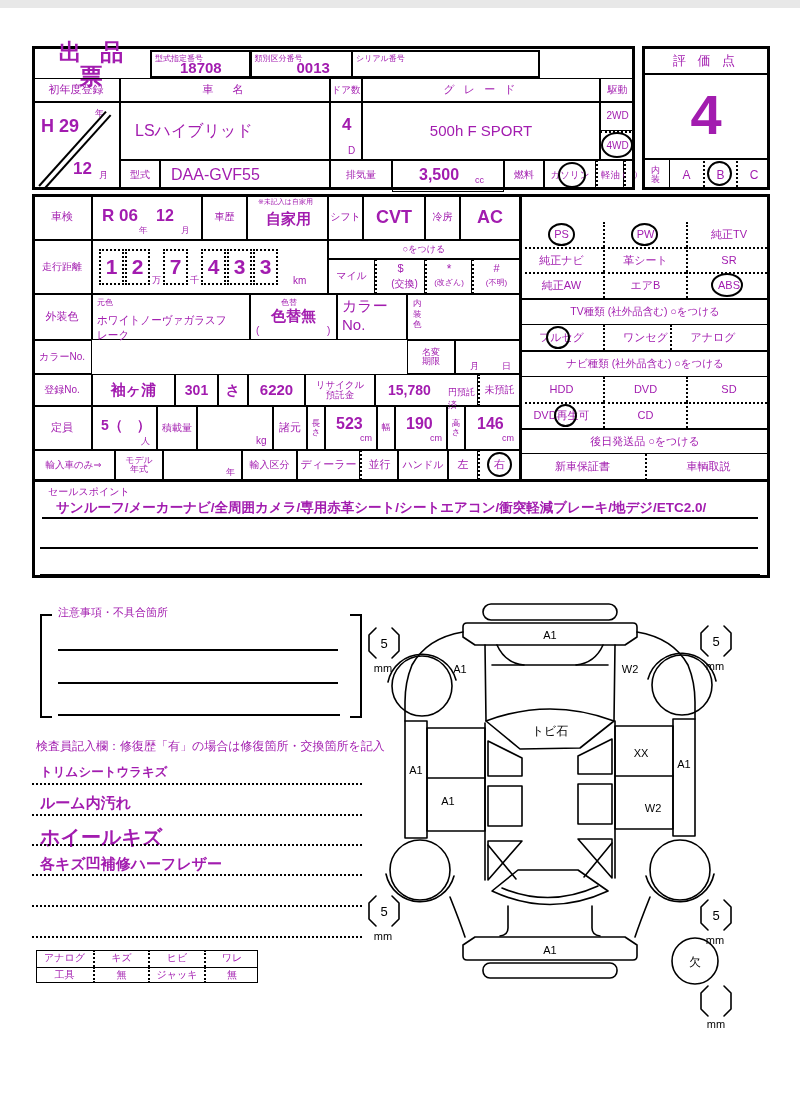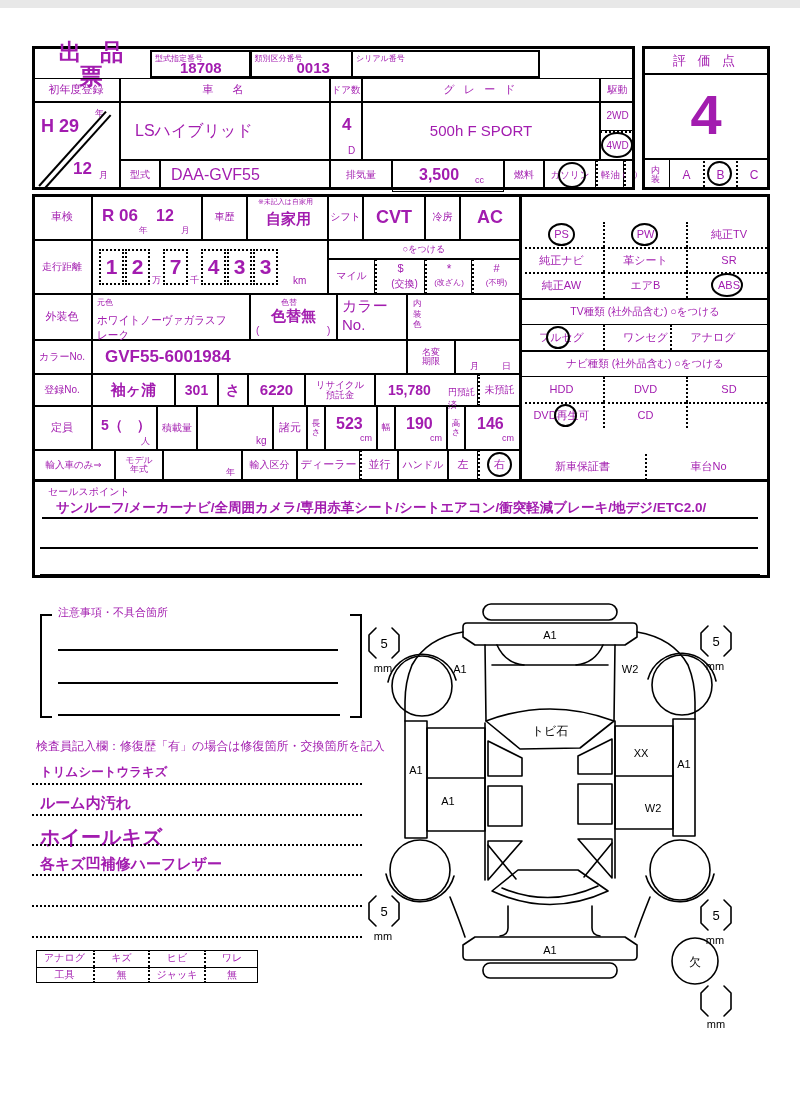--- a/index.html
+++ b/index.html
@@ -159,21 +159,20 @@
   <div class="ab bd" style="left:337px;top:286px;width:70px;height:46px">
     <span class="tl" style="left:4px;top:2px;font-size:15px">カラーNo.</span>
   </div>
   <div class="ab bd" style="left:407px;top:286px;width:113px;height:46px">
     <span class="tl pre" style="left:5px;top:3px;font-size:8.5px;line-height:1.25">内
 装
 色</span>
   </div>
 
   <div class="cell bd" style="left:32px;top:332px;width:60px;height:34px;font-size:10px">カラーNo.</div>
-  <div class="cell bd v" style="left:92px;top:332px;width:315px;height:34px;font-size:17px;justify-content:flex-start;padding-left:12px">GVF55-6001984</div>
   <div class="cell bd pre" style="left:407px;top:332px;width:48px;height:34px;font-size:9px">名変
 期限</div>
   <div class="ab bd" style="left:455px;top:332px;width:65px;height:34px">
     <span class="tl" style="left:14px;top:19px;font-size:9px">月</span>
     <span class="tl" style="left:46px;top:19px;font-size:9px">日</span>
   </div>
 
   <div class="cell bd" style="left:32px;top:366px;width:60px;height:32px;font-size:10px">登録No.</div>
   <div class="cell bd v" style="left:92px;top:366px;width:83px;height:32px;font-size:15px">袖ヶ浦</div>
   <div class="cell bd v" style="left:175px;top:366px;width:43px;height:32px;font-size:14px">301</div>
@@ -250,22 +249,23 @@
 
   <div class="cell" style="left:520px;top:342px;width:250px;height:27px;font-size:10.5px;border-top:2px solid #000;border-bottom:1.5px solid #000">ナビ種類 (社外品含む) ○をつける</div>
   <div class="cell" style="left:520px;top:369px;width:83px;height:25px;font-size:11px">HDD</div>
   <div class="cell dotL" style="left:603px;top:369px;width:83px;height:25px;font-size:11px">DVD</div>
   <div class="cell dotL" style="left:686px;top:369px;width:84px;height:25px;font-size:11px">SD</div>
   <div class="cell dotT" style="left:520px;top:394px;width:83px;height:26px;font-size:11px">DVD再生可</div>
   <span class="mk" style="left:554px;top:396px;width:23px;height:23px"></span>
   <div class="cell dotL dotT" style="left:603px;top:394px;width:83px;height:26px;font-size:11px">CD</div>
   <div class="cell dotL dotT" style="left:686px;top:394px;width:84px;height:26px"></div>
 
+  <div class="cell" style="left:520px;top:420px;width:250px;height:26px;font-size:11px;border-top:2px solid #000;border-bottom:1.5px solid #000">後日発送品 ○をつける</div>
   <div class="cell" style="left:520px;top:446px;width:125px;height:26px;font-size:11px">新車保証書</div>
-  <div class="cell dotL" style="left:645px;top:446px;width:125px;height:26px;font-size:11px">車台No</div>
+  <div class="cell dotL" style="left:645px;top:446px;width:125px;height:26px;font-size:11px">車輌取説</div>
 
   <div class="ab" style="left:32px;top:471px;width:738px;height:2.5px;background:#000"></div>
   <span class="tl" style="left:48px;top:477px;font-size:10px">セールスポイント</span>
   <span class="tl" style="left:56px;top:491px;font-size:13.5px;font-weight:600">サンルーフ/メーカーナビ/全周囲カメラ/専用赤革シート/シートエアコン/衝突軽減ブレーキ/地デジ/ETC2.0/</span>
   <div class="hline" style="left:42px;top:509px;width:716px"></div>
   <div class="hline" style="left:40px;top:539px;width:718px"></div>
   <div class="hline" style="left:40px;top:566px;width:720px"></div>
 
   <span class="tl" style="left:58px;top:597px;font-size:11px">注意事項・不具合箇所</span>
 

